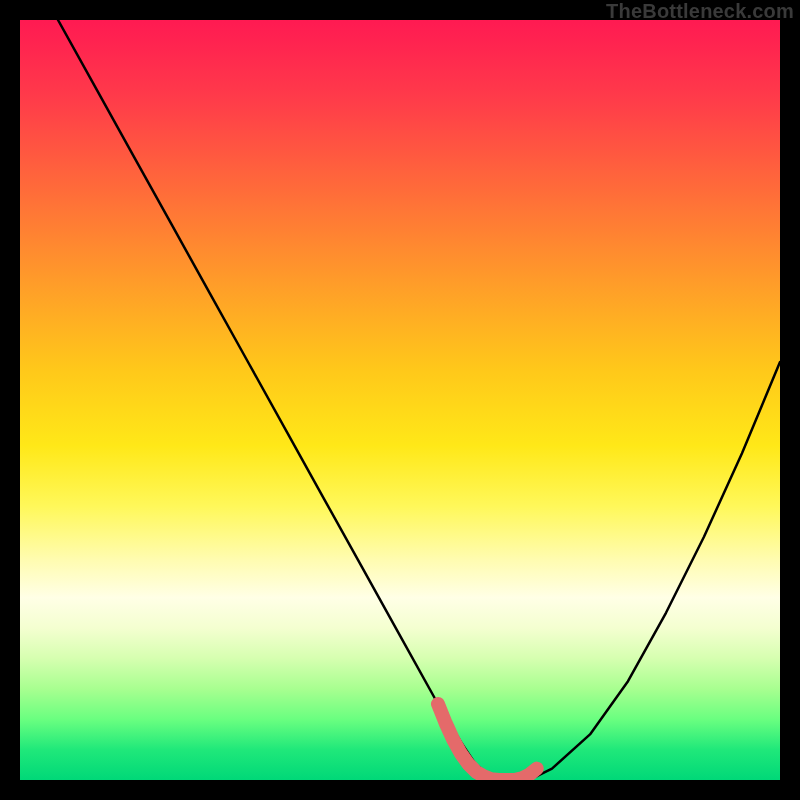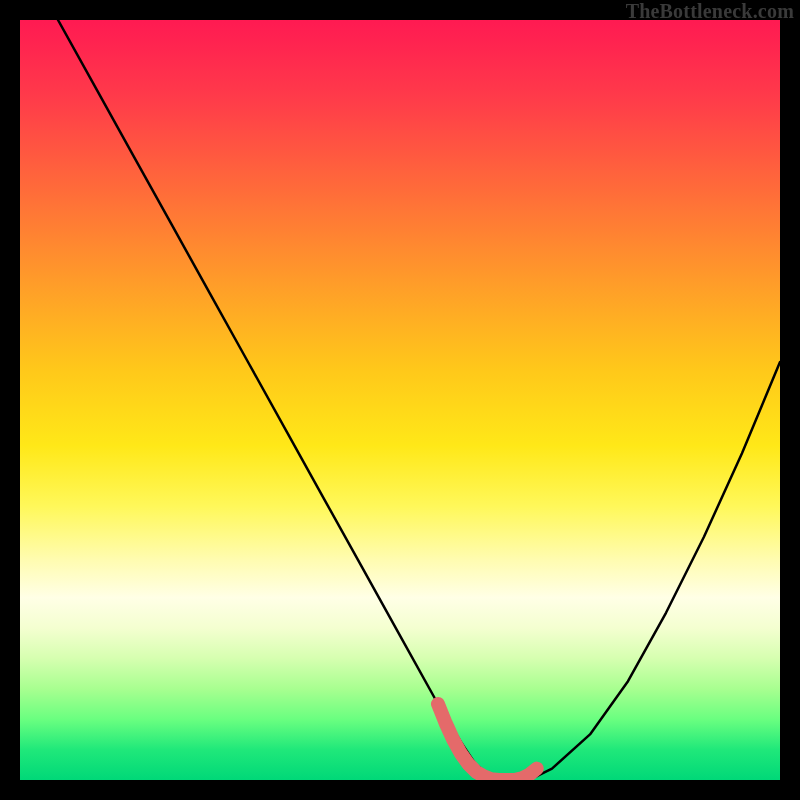--- a/index.html
+++ b/index.html
@@ -51,21 +51,20 @@
   }
   .watermark {
     position: absolute;
     top: 0px;
     right: 6px;
     color: #3a3a3a;
     font-size: 20px;
     font-weight: 600;
     letter-spacing: 0.2px;
     user-select: none;
-    font-family: Liberation Serif, serif;
   }
 </style>
 </head>
 <body>
 
 <div class="frame">
   <div class="watermark">TheBottleneck.com</div>
 
   <div class="plot">
     <svg class="curve" viewBox="0 0 760 760" preserveAspectRatio="none">

